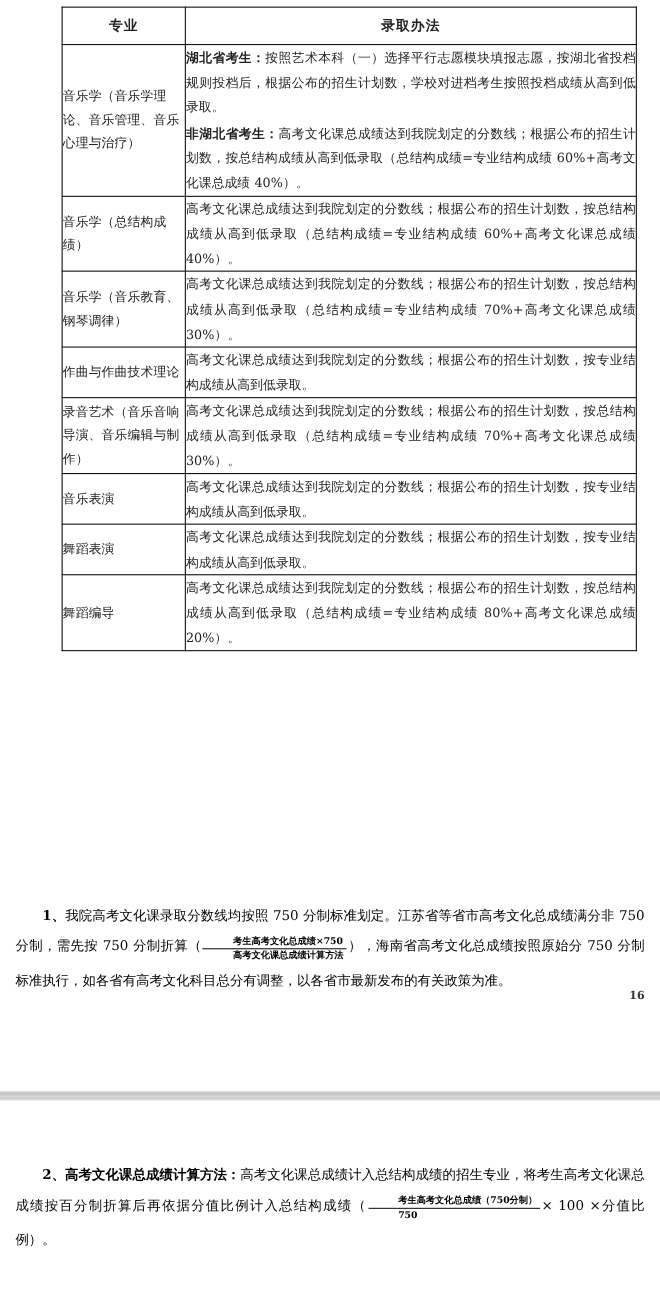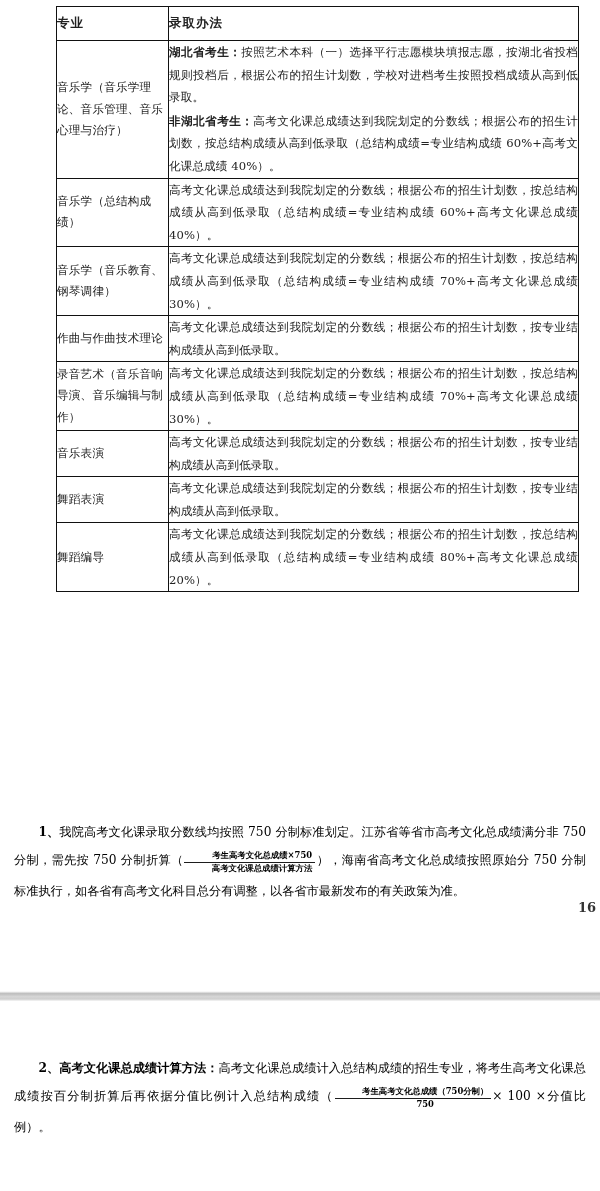--- a/index.html
+++ b/index.html
@@ -42,21 +42,21 @@
   }
   table.adm td, table.adm th {
     border: 1px solid #111;
     vertical-align: middle;
     padding: 0;
   }
   table.adm th {
     height: 33px;
     font-size: 12.5px;
     font-weight: bold;
-    text-align: left;
+    text-align: center;
     letter-spacing: 1px;
   }
   .col-major { width: 112px; }
   .col-method { width: 410px; }
 
   td.major {
     font-size: 11.6px;
     line-height: 1.85;
     padding: 6px 8px 6px 10px;
     text-align: left;
@@ -87,21 +87,21 @@
     color: #000000;
   }
   .notes p { margin: 0; }
   .indent { text-indent: 2em; }
   .strong { font-weight: bold; }
 
   
   .frac {
     display: inline-block;
     vertical-align: -0.55em;
-    text-align: center;
+    text-align: left;
     line-height: 1.15;
     margin: 4px 1px;
   }
   .frac .num {
     display: block;
     font-size: 8.4px;
     font-weight: bold;
     padding: 0 3px 1px 3px;
     border-bottom: 1.3px solid #1d1d1d;
     white-space: nowrap;
@@ -110,23 +110,23 @@
     display: block;
     font-size: 8.4px;
     font-weight: bold;
     padding: 1px 3px 0 3px;
     white-space: nowrap;
   }
   .frac.mono .den { font-family: "DejaVu Serif", "Liberation Serif", serif; }
 
   .pageno {
     position: absolute;
-    right: 4px;
+    right: 14px;
     font-family: "DejaVu Serif", "Liberation Serif", serif;
-    font-size: 13px;
+    font-size: 10px;
     font-weight: bold;
     color: #333;
   }
 </style>
 </head>
 <body>
 
 <div class="page page-one">
 
   <div class="tbl-wrap">

